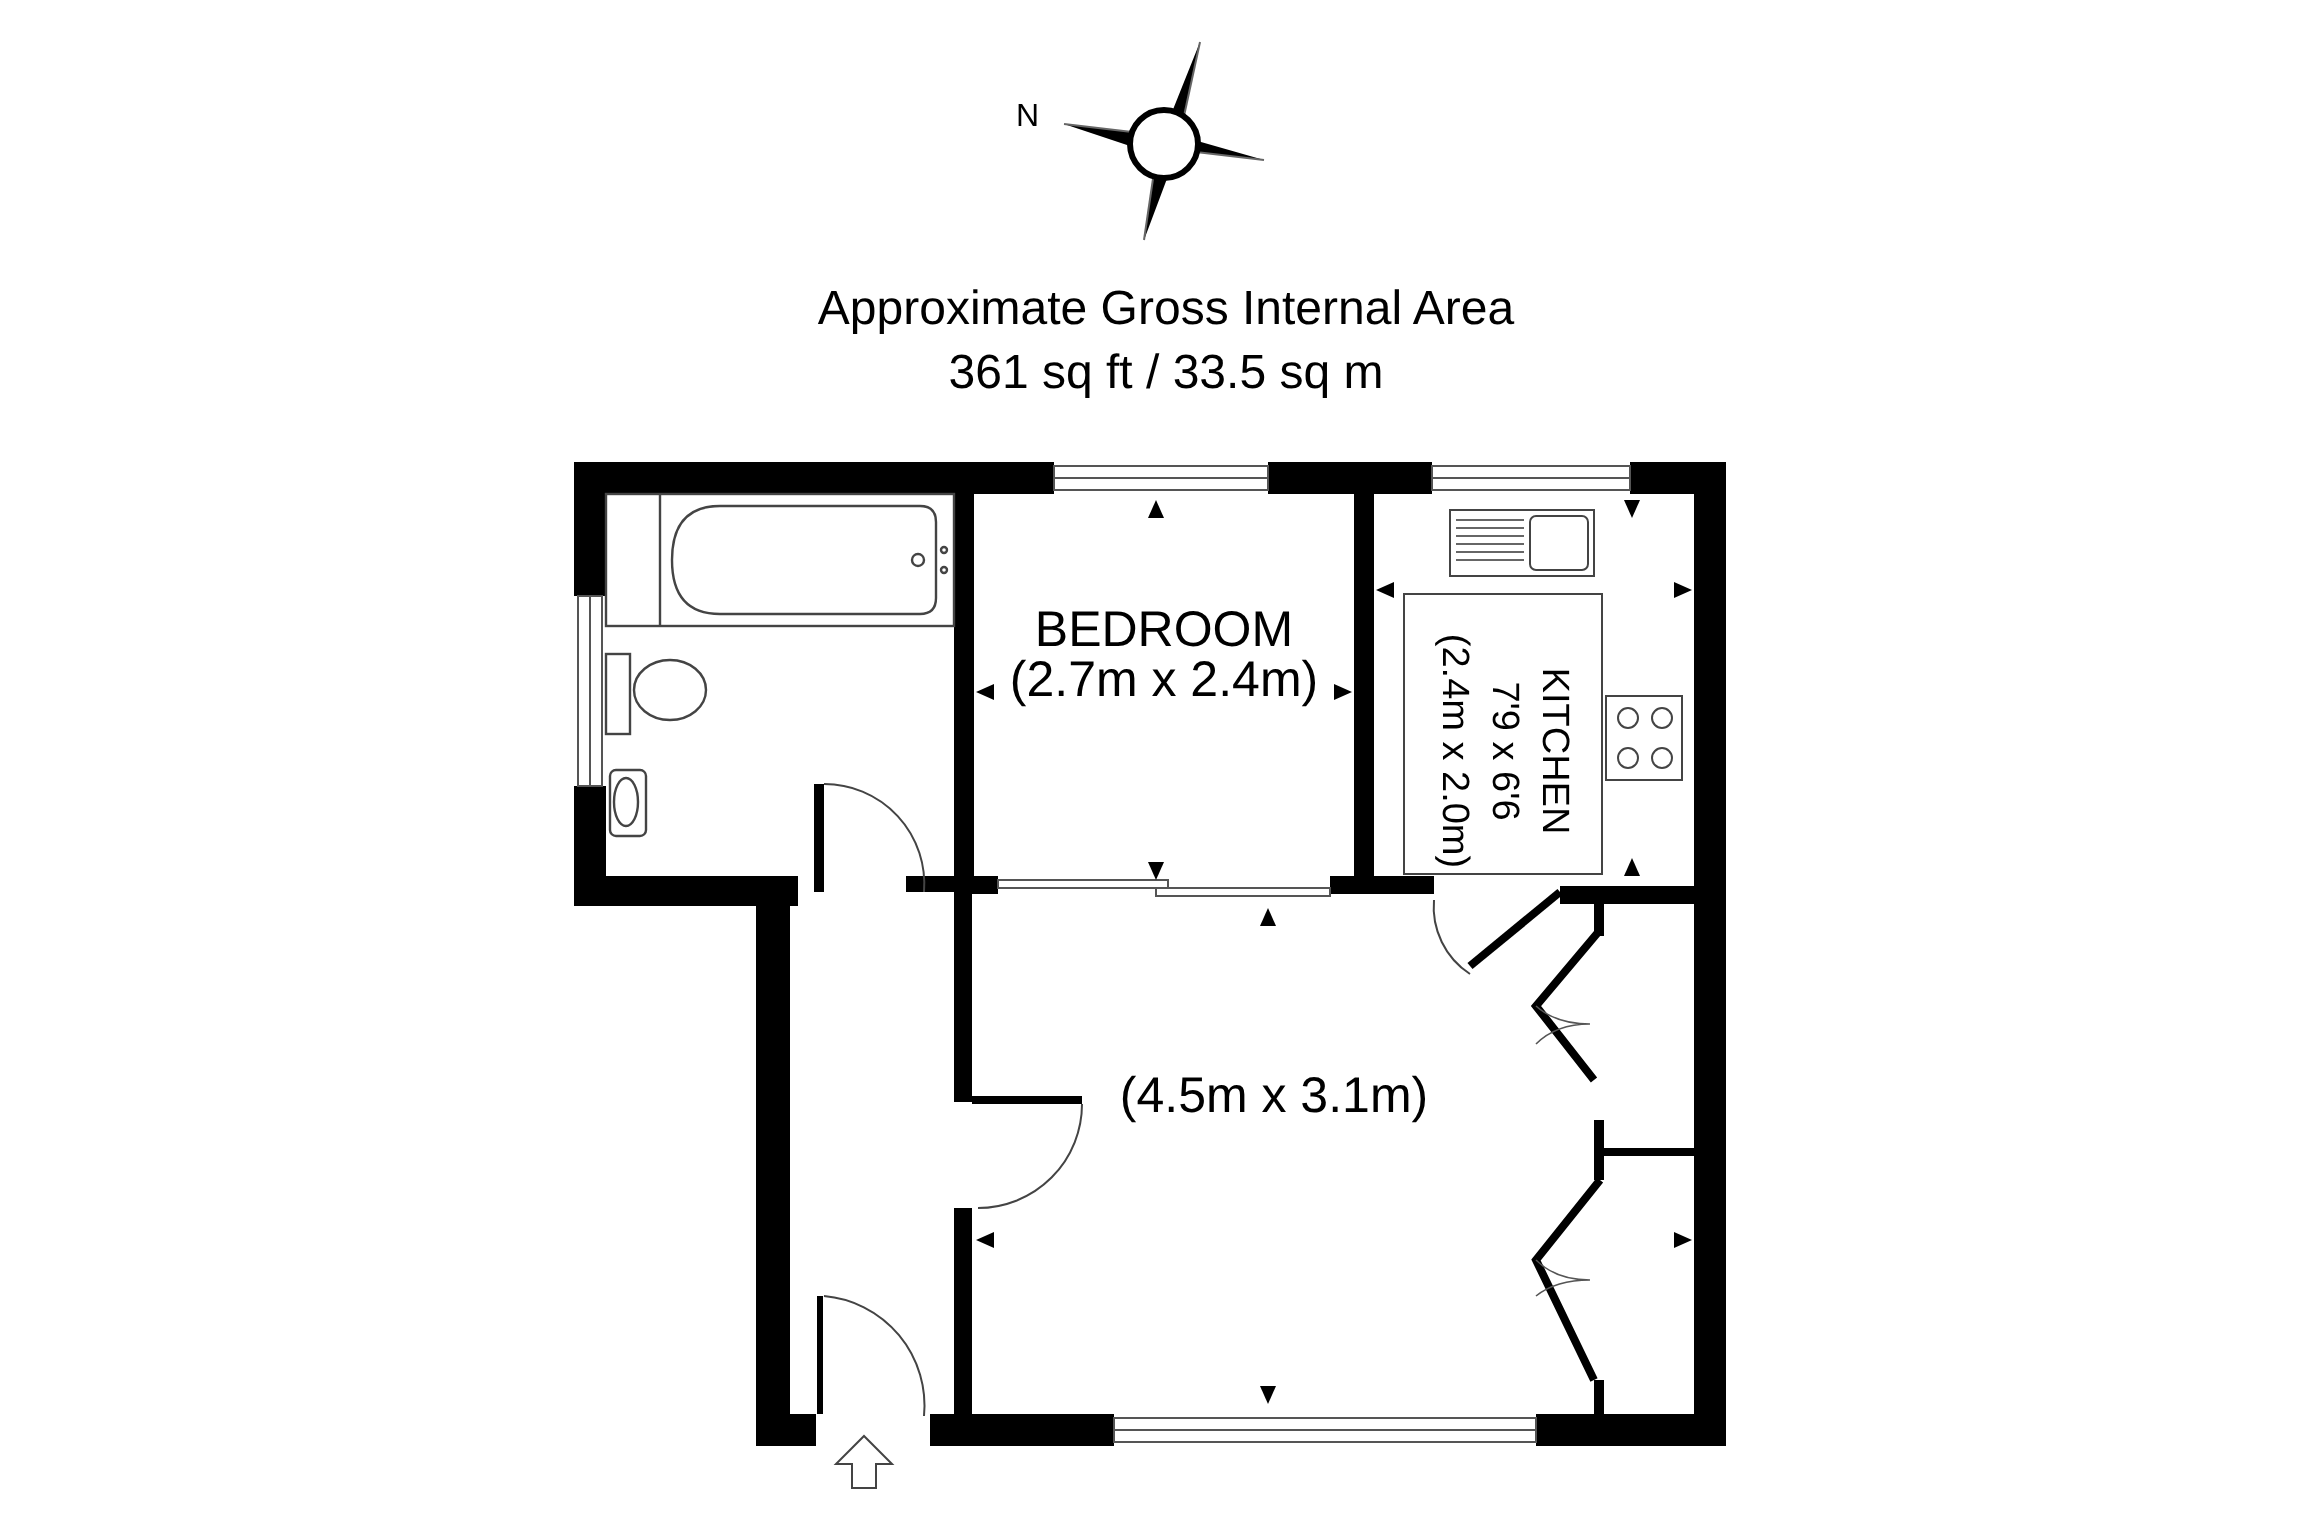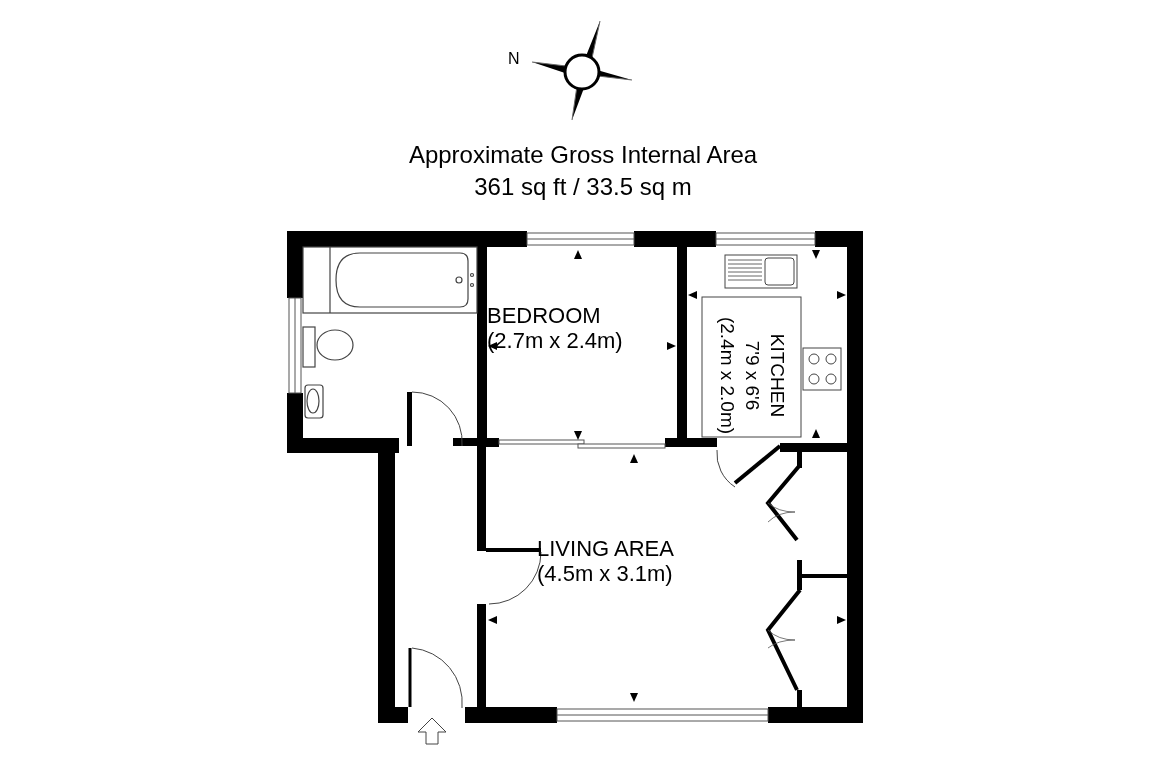--- a/index.html
+++ b/index.html
@@ -4,21 +4,21 @@
   <style>
     html, body { margin: 0; padding: 0; background: #ffffff; }
     body { width: 1151px; height: 768px; position: relative; overflow: hidden;
            font-family: "Liberation Sans", sans-serif; color: #000; }
     .title { position: absolute; left: 0; width: 1166px; text-align: center;
              font-size: 24px; line-height: 30px; }
     #t1 { top: 140px; }
     #t2 { top: 172px; }
     .compass-n { position: absolute; left: 508px; top: 50px; font-size: 16px; }
     svg.plan { position: absolute; left: 0; top: 0; }
-    .room-label { position: absolute; font-size: 22px; line-height: 25px; }
+    .room-label { position: absolute; text-align: center; font-size: 25px; line-height: 25px; }
     .kitchen-label { position: absolute; font-size: 19px; line-height: 25px; text-align: center;
                      transform: rotate(90deg); transform-origin: center center; white-space: nowrap; }
   </style>
 </head>
 <body>
 
 <div class="compass-n">N</div>
 <div class="title" id="t1">Approximate Gross Internal Area</div>
 <div class="title" id="t2">361 sq ft / 33.5 sq m</div>
 
@@ -173,15 +173,14 @@
   <div>(2.7m x 2.4m)</div>
 </div>
 
 <div class="kitchen-label" style="left:667px; top:338px; width:170px; height:75px;">
   <div>KITCHEN</div>
   <div>7'9 x 6'6</div>
   <div>(2.4m x 2.0m)</div>
 </div>
 
 <div class="room-label" style="left:537px; top:536px; width:200px;">
-  <div>LIVING AREA</div>
   <div>(4.5m x 3.1m)</div>
 </div>
 
 </body></html>

